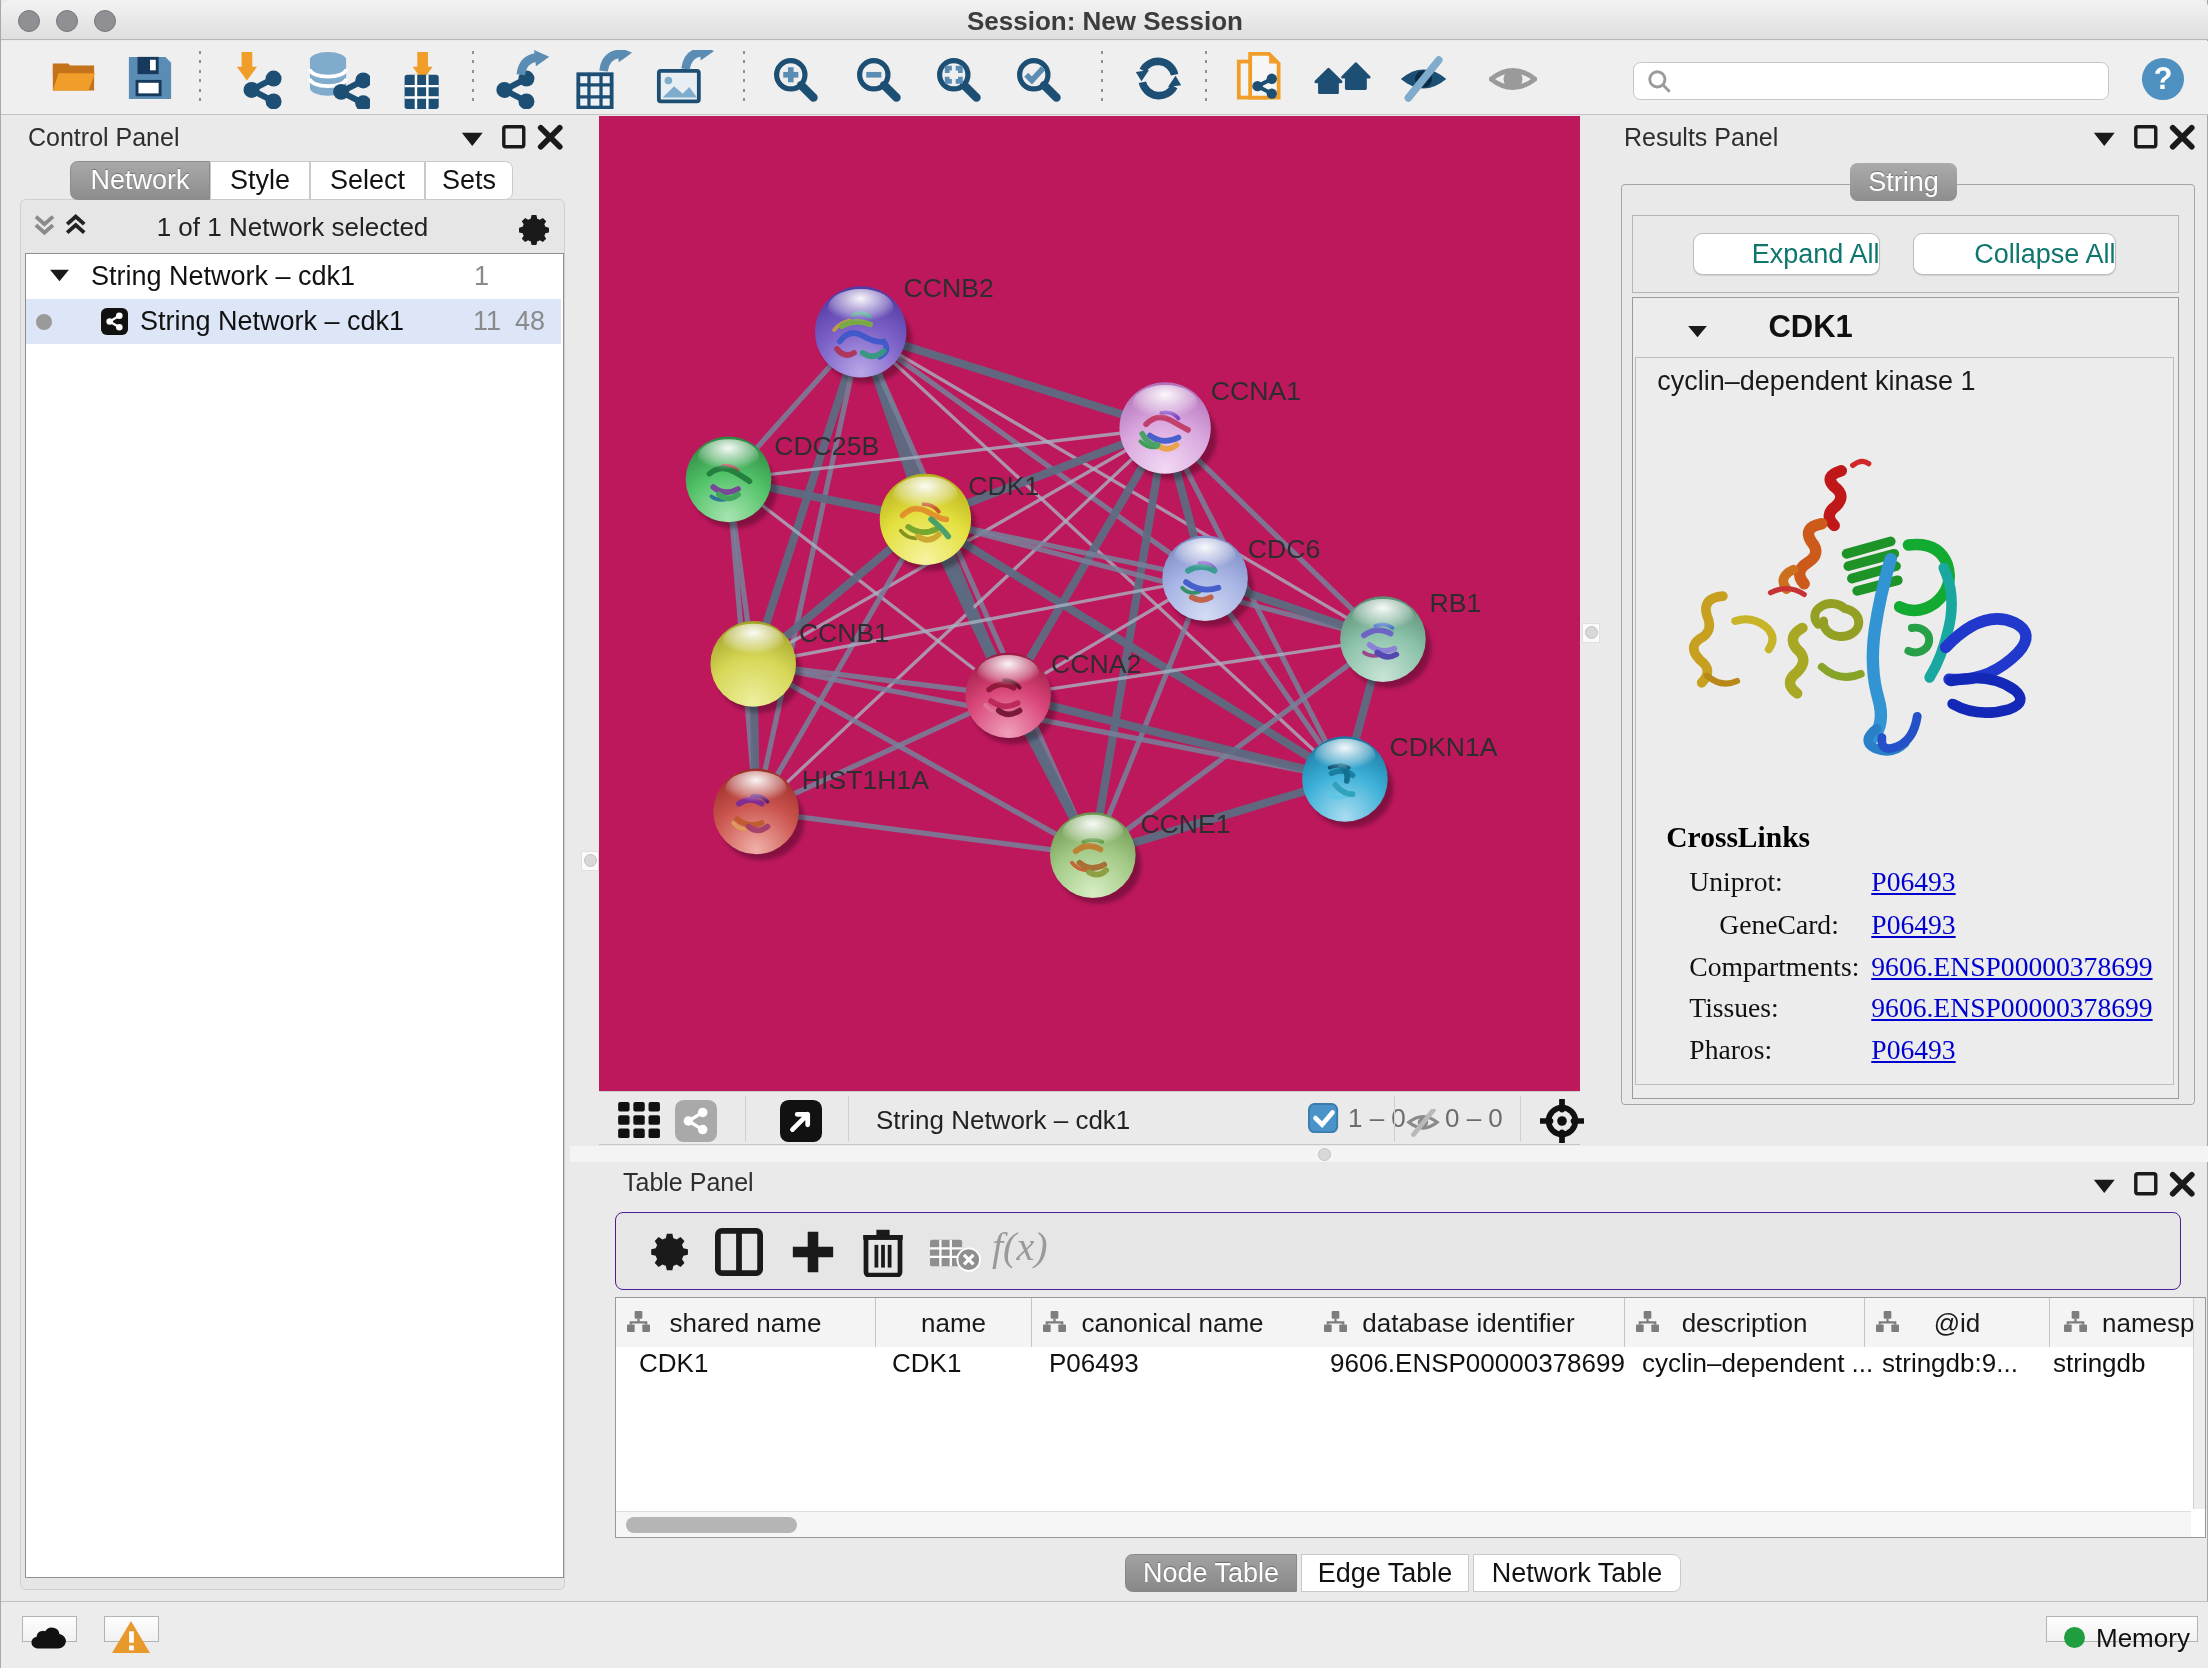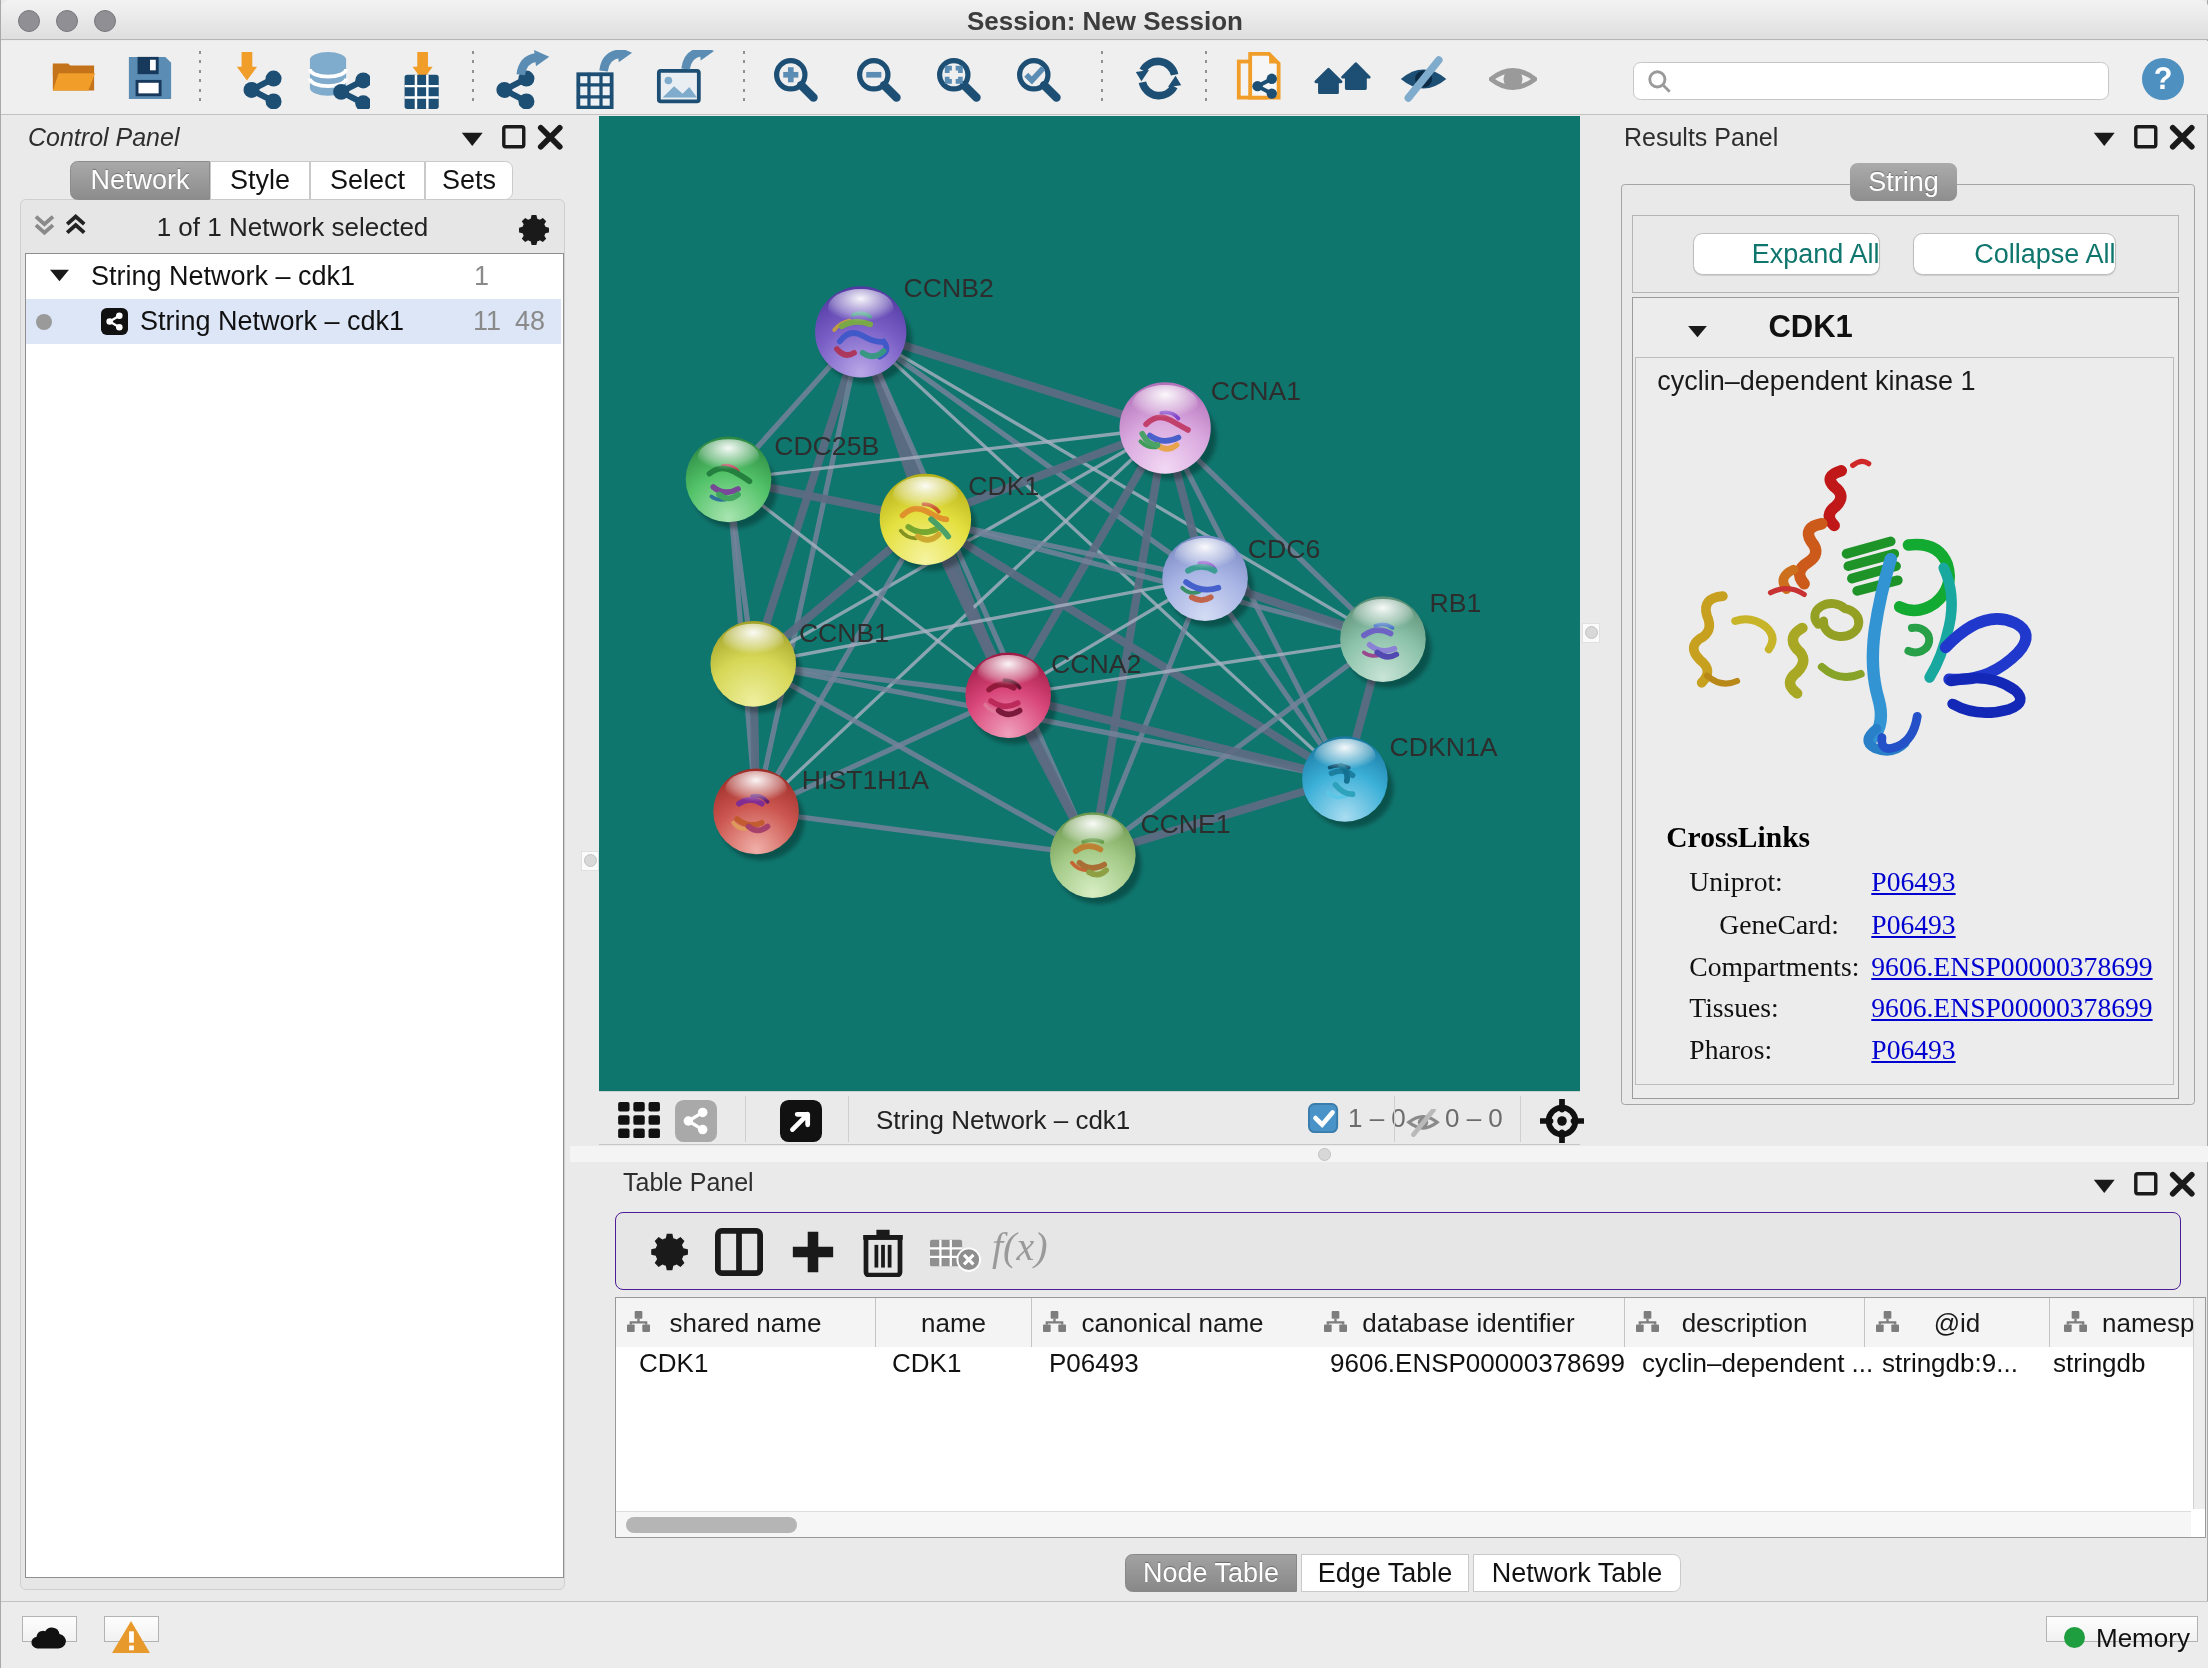--- a/index.html
+++ b/index.html
@@ -23,37 +23,37 @@
     background:#efefef; border-bottom:1px solid #c2c2c2; }
   .tsep { position:absolute; top:9.5px; width:2.9px; height:55px;
     background-image:repeating-linear-gradient(#909090 0 2.9px, transparent 2.9px 9.5px); width:1.9px; }
   #searchbox { position:absolute; left:1632px; top:21px; width:476px; height:38px;
     background:#fff; border:1.9px solid #c6c6c6; border-radius:7.6px; }
 
   
   .ptitle { font-size:25px; color:#2e2e2e; }
 
   
-  #cp-title { position:absolute; left:27px; top:123px;font-style:italic; }
+  #cp-title { position:absolute; left:27px; top:123px; }
   #cp-body { position:absolute; left:19px; top:199px; width:545px; height:1391px;
     background:#e6e6e6; border:1px solid #cfcfcf; border-radius:5.7px; }
   .tabrow { position:absolute; top:161px; height:39px; }
   .tab { position:absolute; top:0; height:39px; background:#fff; border:1px solid #c9c9c9;
     font-size:27px; color:#111; text-align:center; line-height:37px; }
   .tabsel { background:linear-gradient(#a9a9a9,#8c8c8c); color:#fff;
     text-shadow:0 -1px 1px rgba(0,0,0,.3); border-color:#8c8c8c; }
   #nettoolbar { position:absolute; left:21px; top:201px; width:541px; height:70px; }
   #netlist { position:absolute; left:24px; top:253px; width:539px; height:1325px;
     background:#fff; border:1.9px solid #8f8f8f; }
   .netrow1 { position:absolute; left:0; top:0; width:535px; height:45px; }
   .netrow2 { position:absolute; left:0; top:45px; width:535px; height:45px; background:#dce6f7; }
 
   
   #canvas { position:absolute; left:598px; top:116px; width:981px; height:975px;
-    background:#0f766e; }
+    background:#be185d; }
   #netbar { position:absolute; left:598px; top:1091px; width:981px; height:54px;
     background:#eaeaea; border-top:1px solid #cfcfcf; border-bottom:1px solid #c6c6c6; }
   #hsplit { position:absolute; left:569px; top:1146px; width:1640px; height:16px;
     background:#f4f4f4; }
 
   
   #rp-title { position:absolute; left:1623px; top:123px; }
   #rp-tab { position:absolute; left:1849px; top:163px; width:107px; height:38px;
     background:linear-gradient(#ababab,#8e8e8e); border-radius:7.6px; color:#fff;
     font-size:27px; text-align:center; line-height:38px; text-shadow:0 -1px 1px rgba(0,0,0,.3); }

